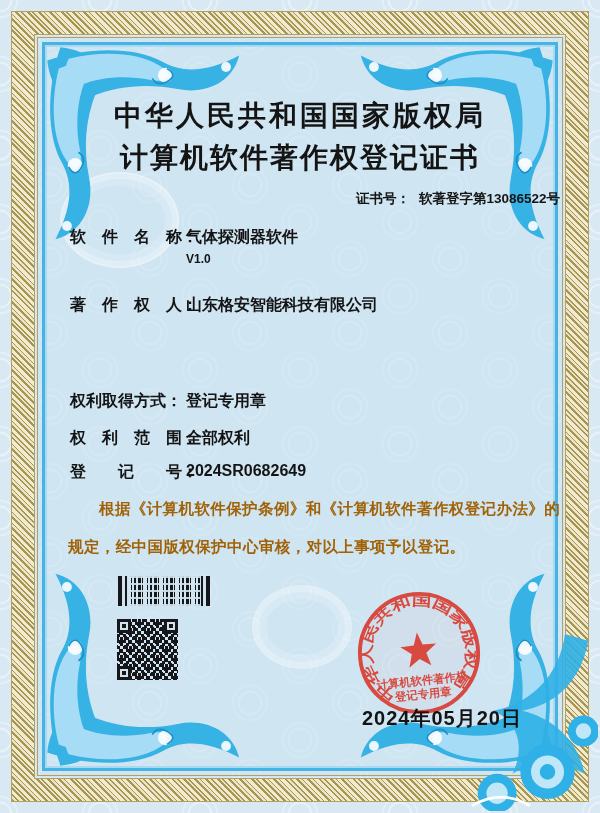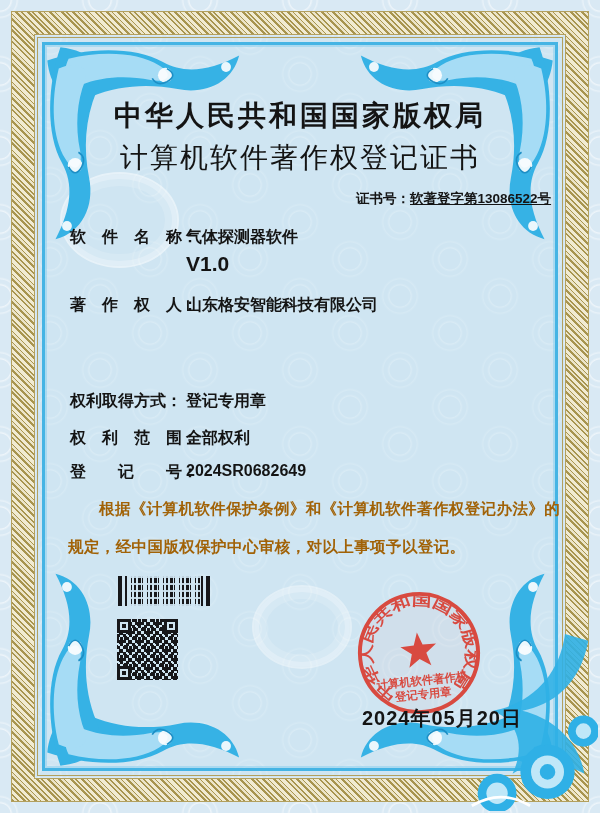--- a/index.html
+++ b/index.html
@@ -44,27 +44,27 @@
   .corner{position:absolute;width:205px;height:205px;pointer-events:none;}
   .corner.tl{left:44px;top:44px;}
   .corner.tr{right:44px;top:44px;transform:scaleX(-1);}
   .corner.bl{left:44px;bottom:44px;transform:scaleY(-1);}
   .corner.br{right:44px;bottom:44px;transform:scale(-1,-1);}
   .splash{position:absolute;right:2px;bottom:2px;width:165px;height:185px;}
 
   .txt{position:absolute;color:#141414;white-space:nowrap;}
   .title1{top:97px;left:0;width:100%;text-align:center;font-size:28px;font-weight:bold;
     letter-spacing:3px;font-family:"Liberation Serif","DejaVu Serif",serif;}
-  .title2{top:139px;left:0;width:100%;text-align:center;font-size:28px;font-weight:normal;
+  .title2{top:139px;left:0;width:100%;text-align:center;font-size:28px;font-weight:bold;
     letter-spacing:2px;font-family:"Liberation Serif","DejaVu Serif",serif;}
   .certno{top:190px;left:356px;font-size:13.5px;font-weight:bold;}
-  .certno .val{text-decoration:underline;}
+  .certno .val{margin-left:9px;}
   .flabel{left:70px;font-size:16px;font-weight:bold;}
   .fvalue{left:186px;font-size:16px;font-weight:bold;}
-  .r1{top:227px;} .r1b{top:252px;font-size:21px;} .r2{top:295px;}
+  .r1{top:227px;} .r1b{top:252px;font-size:12px;} .r2{top:295px;}
   .r3{top:391px;} .r4{top:428px;} .r5{top:462px;}
   .stmt{left:68px;width:482px;font-size:15.5px;font-weight:bold;letter-spacing:0.4px;
     color:#a16207;position:absolute;white-space:nowrap;}
   .stmt1{top:499px;text-indent:31px;}
   .stmt2{top:537px;}
 
   .barcode{
     position:absolute;left:118px;top:576px;width:92px;height:30px;
     background-image:
       repeating-linear-gradient(0deg, rgba(207,228,241,0.9) 0 2px, transparent 2px 7px),

